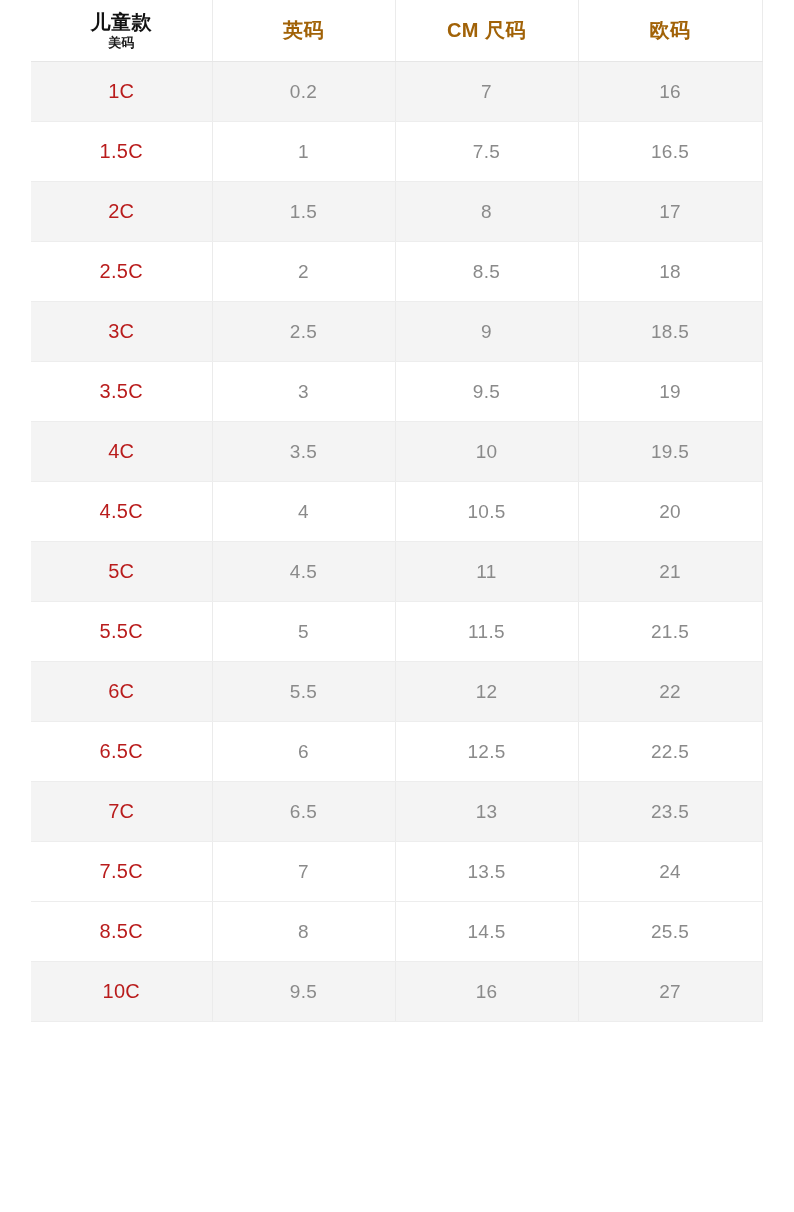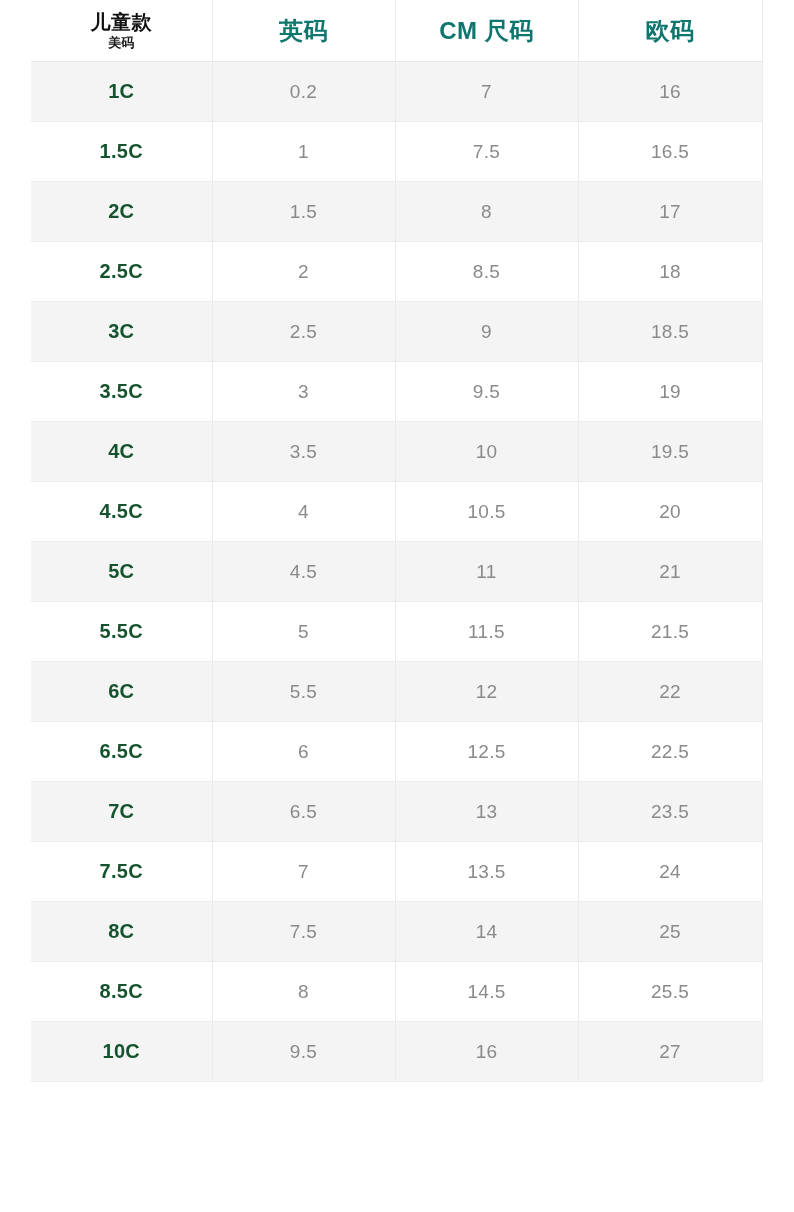--- a/index.html
+++ b/index.html
@@ -67,40 +67,40 @@
   .hdr-sub {
     display: block;
     font-size: 13px;
     font-weight: 700;
     color: #1a1a1a;
     line-height: 1.2;
     margin-top: 1px;
   }
   .hdr-single {
     display: block;
-    font-size: 24px;
+    font-size: 20px;
     font-weight: 700;
-    color: #0f766e;
+    color: #a16207;
     letter-spacing: 0.5px;
   }
 
   tbody tr {
     height: 60px;
   }
   tbody tr.row-shade td {
     background: #f4f4f4;
   }
   tbody tr.row-plain td {
     background: #ffffff;
   }
 
   td.cell-us {
     font-size: 20px;
-    font-weight: 700;
-    color: #14532d;
+    font-weight: 400;
+    color: #b91c1c;
     letter-spacing: 0.3px;
   }
   td.cell-val {
     font-size: 19px;
     font-weight: 400;
     color: #8a8a8a;
     letter-spacing: 0.3px;
   }
 </style>
 </head>
@@ -209,26 +209,20 @@
           <td class="cell-val">6.5</td>
           <td class="cell-val">13</td>
           <td class="cell-val">23.5</td>
         </tr>
         <tr class="row-plain">
           <td class="cell-us">7.5C</td>
           <td class="cell-val">7</td>
           <td class="cell-val">13.5</td>
           <td class="cell-val">24</td>
         </tr>
-        <tr class="row-shade">
-          <td class="cell-us">8C</td>
-          <td class="cell-val">7.5</td>
-          <td class="cell-val">14</td>
-          <td class="cell-val">25</td>
-        </tr>
         <tr class="row-plain">
           <td class="cell-us">8.5C</td>
           <td class="cell-val">8</td>
           <td class="cell-val">14.5</td>
           <td class="cell-val">25.5</td>
         </tr>
         <tr class="row-shade">
           <td class="cell-us">10C</td>
           <td class="cell-val">9.5</td>
           <td class="cell-val">16</td>

